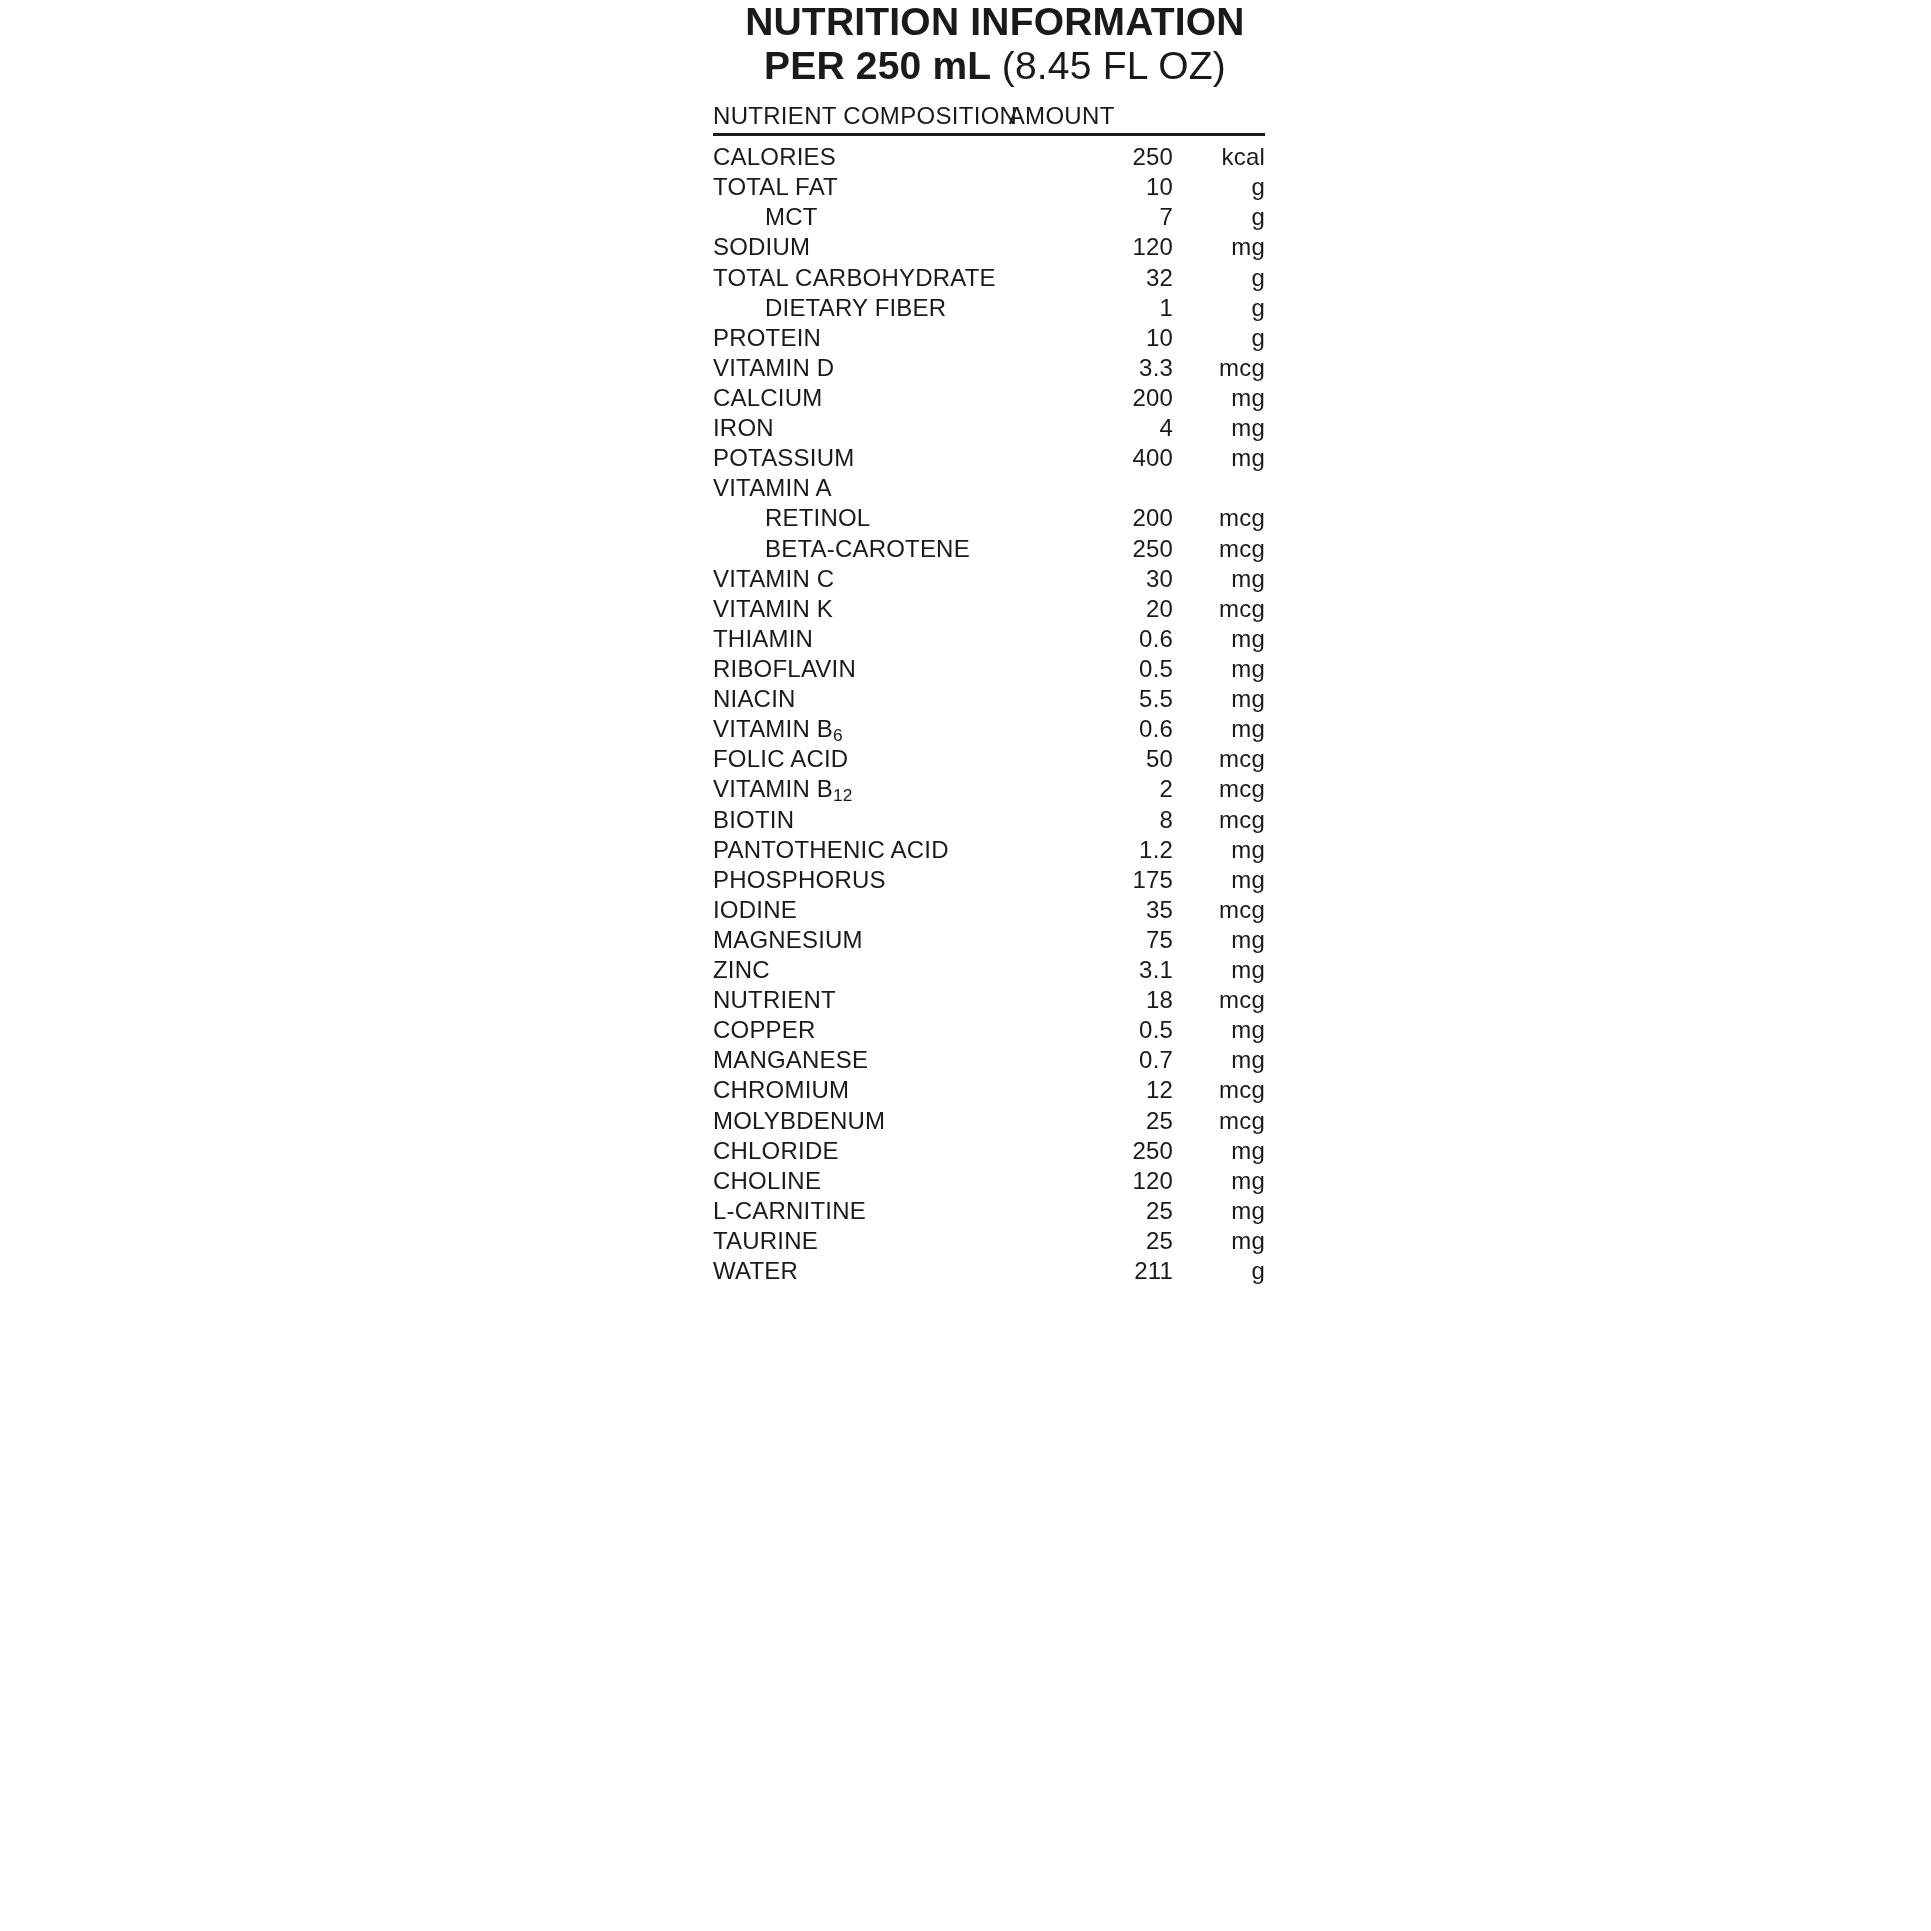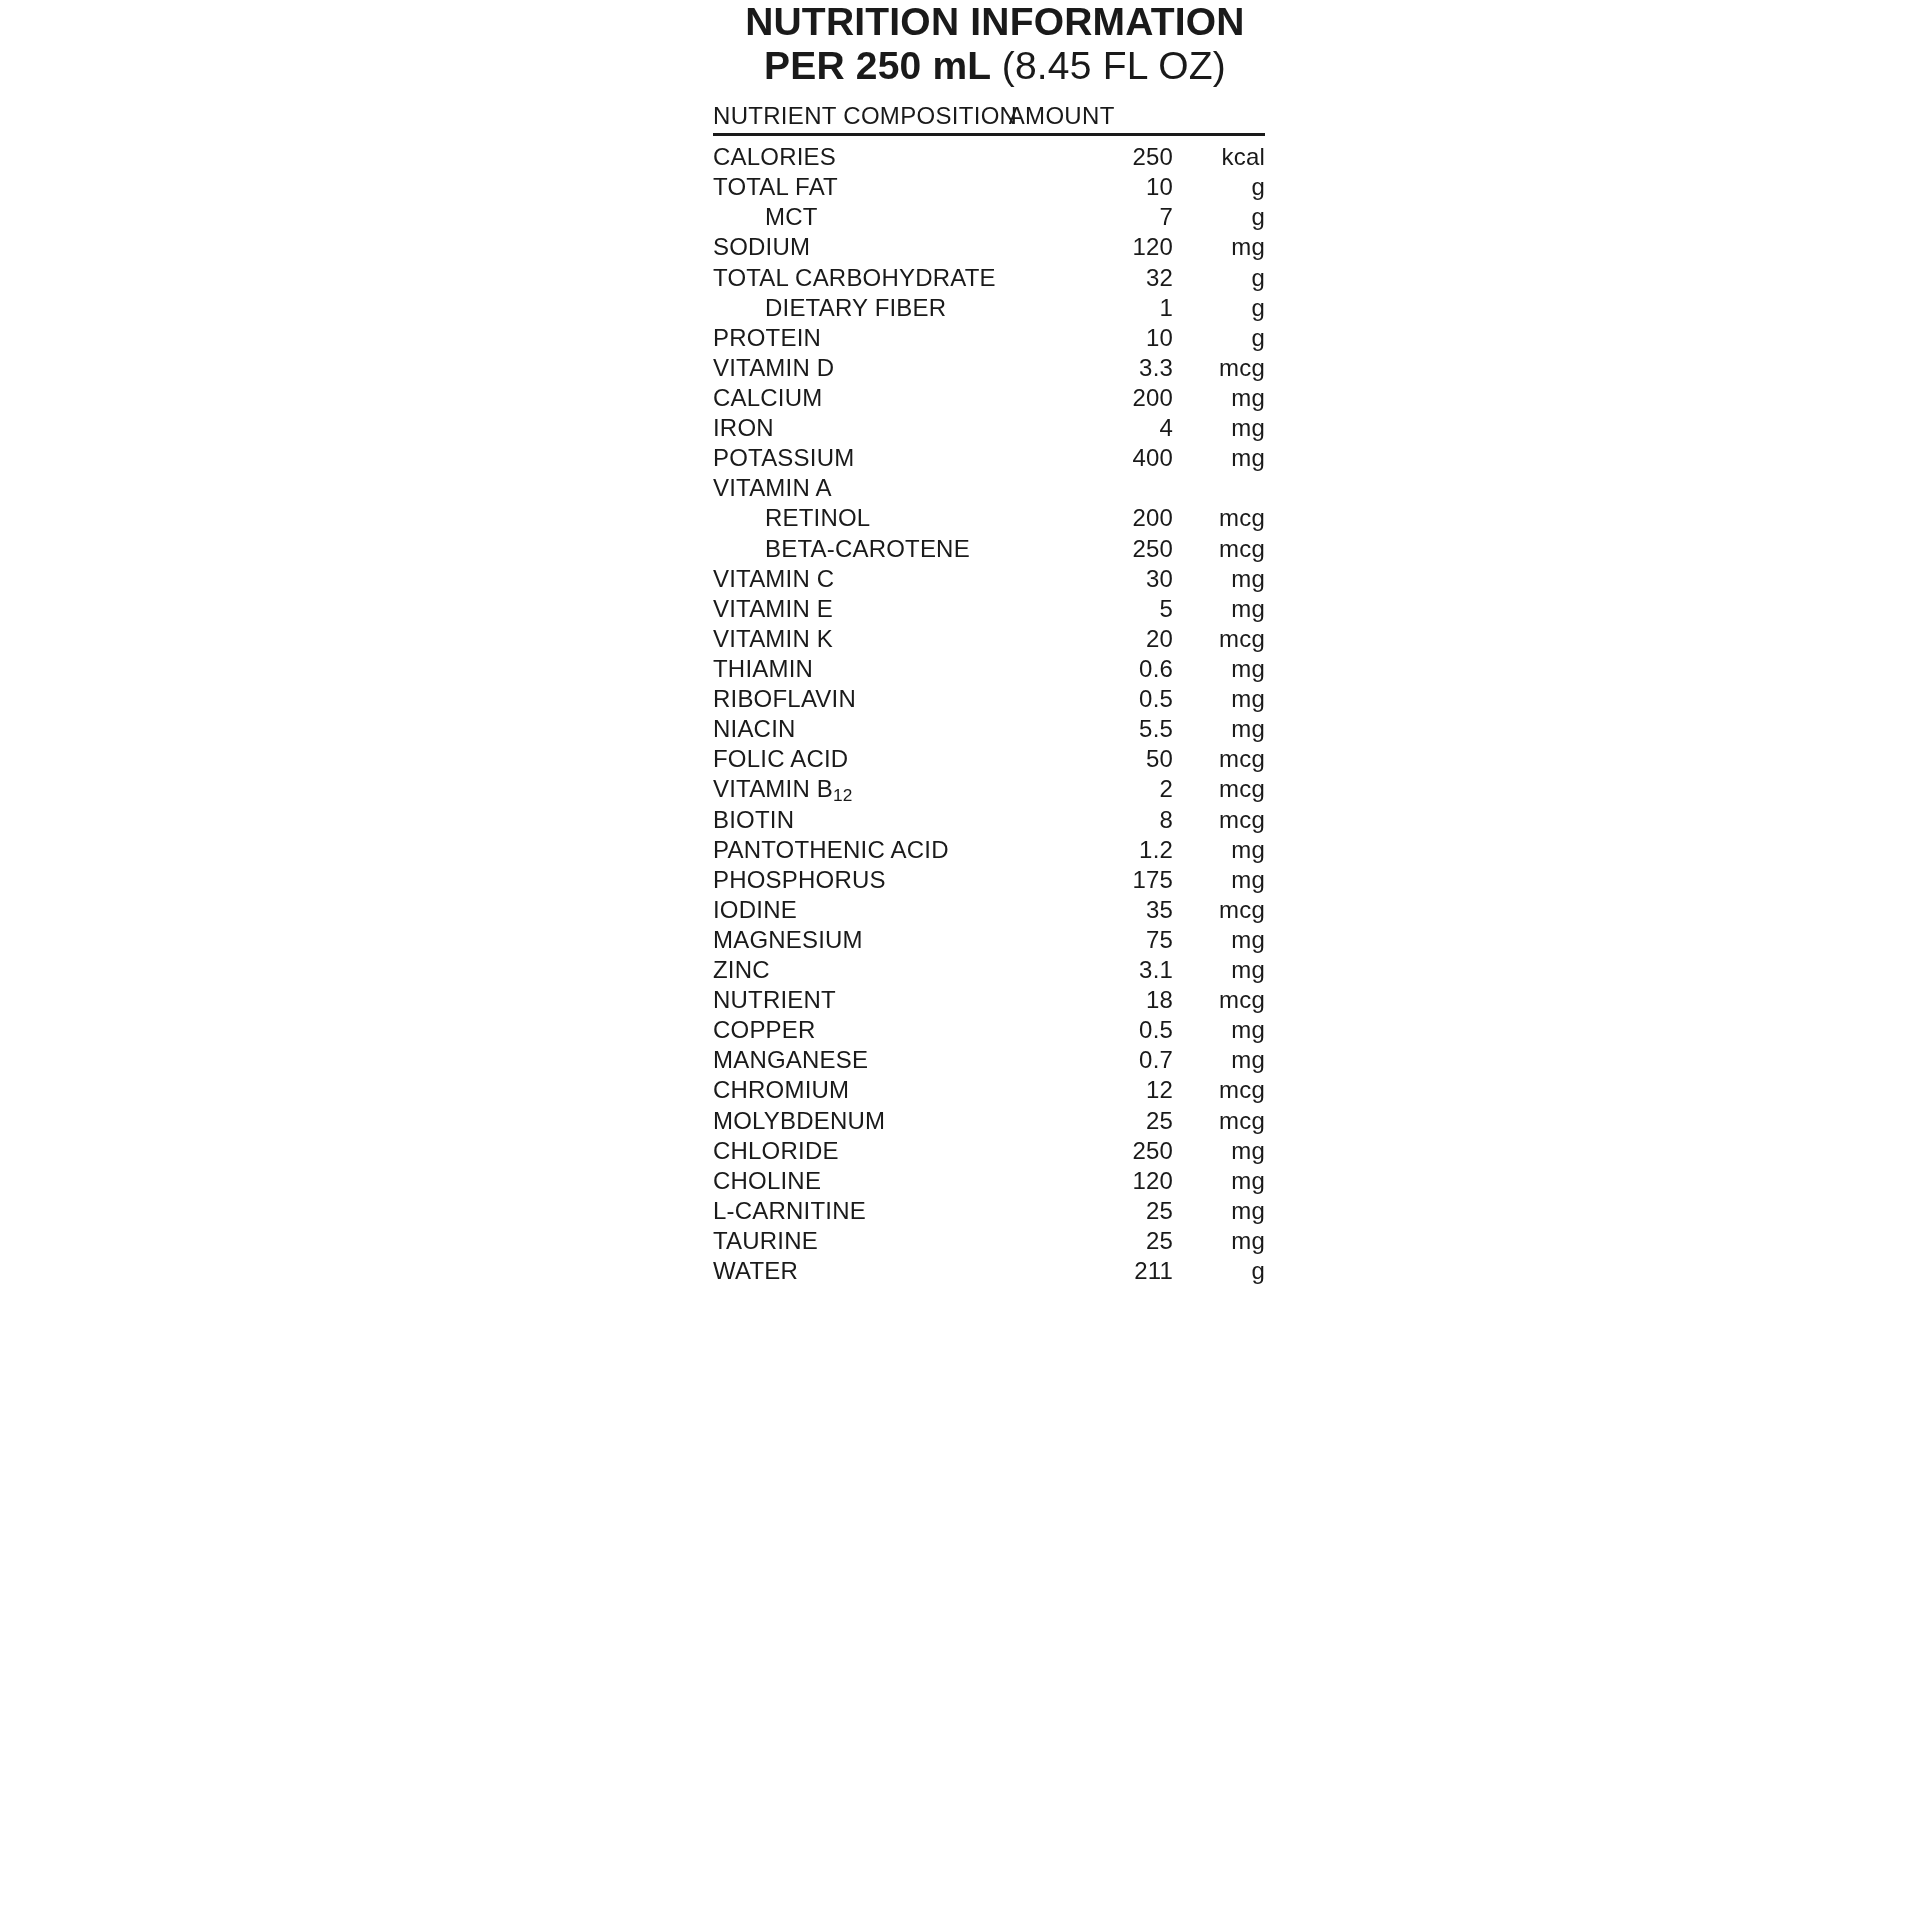--- a/index.html
+++ b/index.html
@@ -186,45 +186,45 @@
           <td class="name indent1">BETA-CAROTENE</td>
           <td class="amount">250</td>
           <td class="unit">mcg</td>
         </tr>
         <tr>
           <td class="name">VITAMIN C</td>
           <td class="amount">30</td>
           <td class="unit">mg</td>
         </tr>
         <tr>
-          <td class="name">VITAMIN E</td>
-          <td class="amount">5</td>
-          <td class="unit">mg</td>
-        </tr>
-        <tr>
           <td class="name">VITAMIN K</td>
           <td class="amount">20</td>
           <td class="unit">mcg</td>
         </tr>
         <tr>
           <td class="name">THIAMIN</td>
           <td class="amount">0.6</td>
           <td class="unit">mg</td>
         </tr>
         <tr>
           <td class="name">RIBOFLAVIN</td>
           <td class="amount">0.5</td>
           <td class="unit">mg</td>
         </tr>
         <tr>
           <td class="name">NIACIN</td>
           <td class="amount">5.5</td>
           <td class="unit">mg</td>
         </tr>
         <tr>
+          <td class="name">VITAMIN B<span class="sub">6</span></td>
+          <td class="amount">0.6</td>
+          <td class="unit">mg</td>
+        </tr>
+        <tr>
           <td class="name">FOLIC ACID</td>
           <td class="amount">50</td>
           <td class="unit">mcg</td>
         </tr>
         <tr>
           <td class="name">VITAMIN B<span class="sub">12</span></td>
           <td class="amount">2</td>
           <td class="unit">mcg</td>
         </tr>
         <tr>

